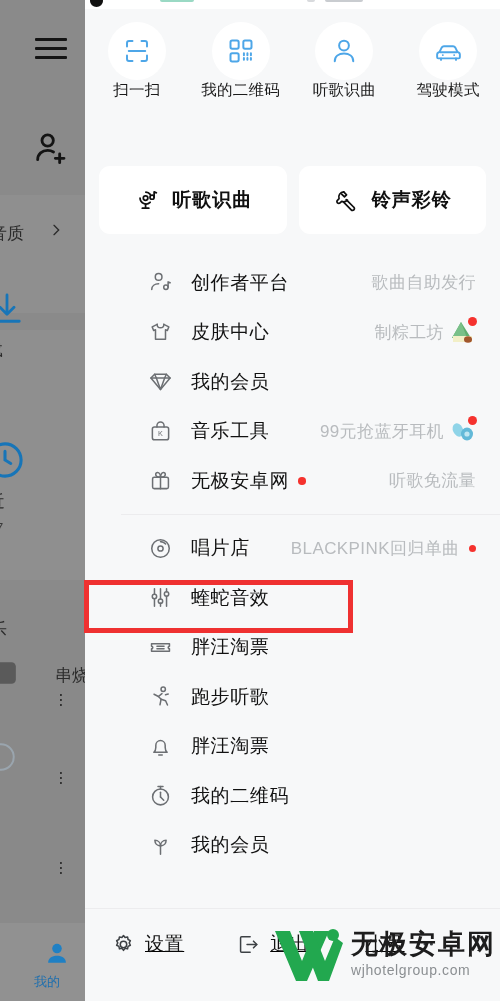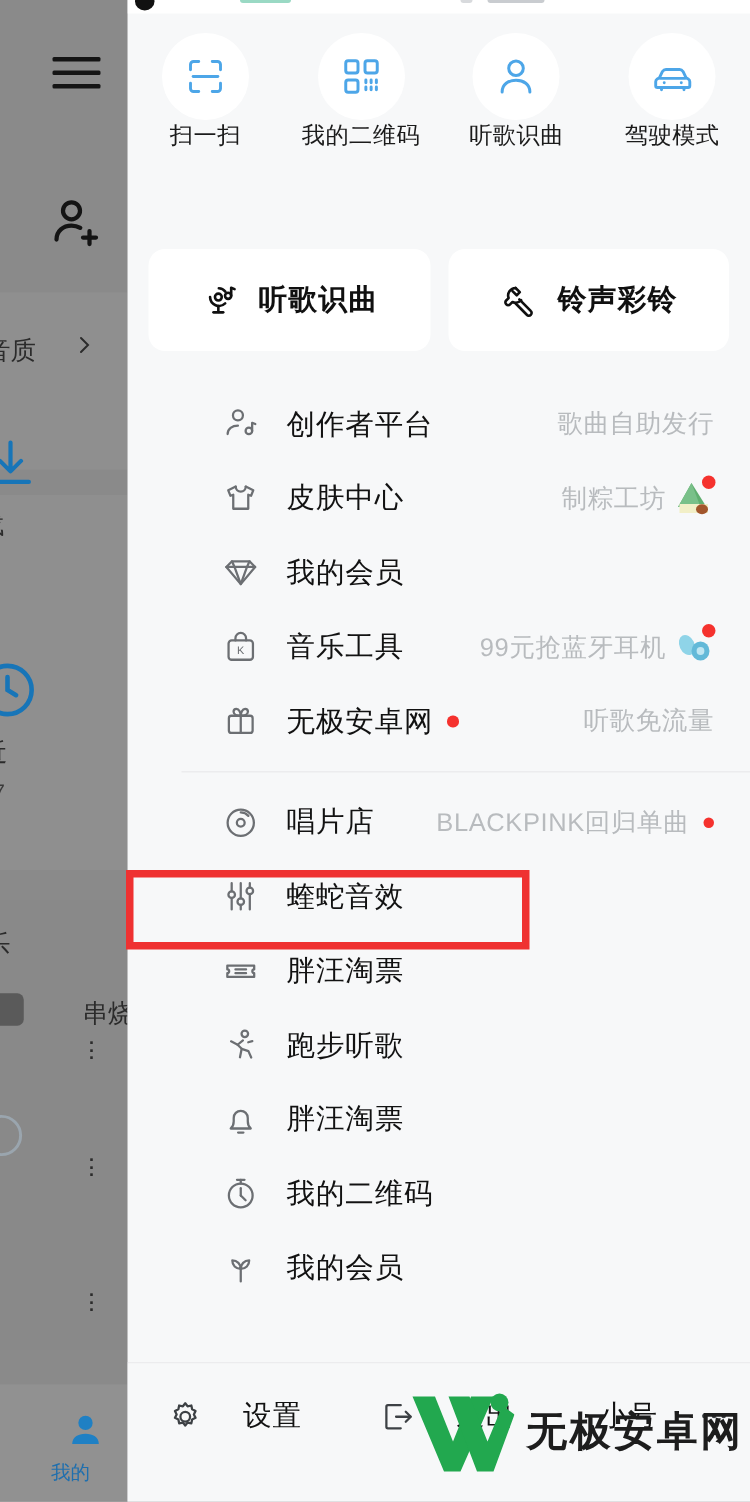--- a/index.html
+++ b/index.html
@@ -140,21 +140,21 @@
 
   
   #foot-div{
     position:absolute; left:0; top:908px; width:415px; height:1px; background:#ececee;
   }
   #footer{
     position:absolute; left:0; top:909px; width:415px; height:92px;
     background:#f7f8f9; display:flex; align-items:flex-start; padding-top:22px;
   }
   .fitem{
-    display:flex; align-items:center; gap:26px; cursor:pointer;
+    display:flex; align-items:center; gap:9px; cursor:pointer;text-decoration:underline;
   }
   .fitem:nth-child(1){ margin-left:26px; }
   .fitem:nth-child(2){ margin-left:52px; }
   .fitem:nth-child(3){ margin-left:56px; }
   .fitem span{ font-size:19px; color:#121212; letter-spacing:.6px; }
   .fitem svg{ display:block; color:#3d4145; }
 
   
   #watermark{
     position:absolute; right:4px; bottom:4px; height:86px;
@@ -556,14 +556,15 @@
 <div id="watermark">
   <div id="wm-mark">
     <svg width="74" height="62" viewBox="0 0 74 62">
       <path d="M6 8 L21 8 L33 38 L45 8 L60 8 L38 58 L27 58 Z" fill="#22a84f"></path>
       <path d="M30 8 L44 8 L56 38 L66 14 L74 20 L60 58 L49 58 Z" fill="#22a84f"></path>
       <circle cx="64" cy="12" r="6" fill="#22a84f"></circle>
     </svg>
   </div>
   <div id="wm-text">
     <div id="wm-title">无极安卓网</div>
+    <div id="wm-sub">wjhotelgroup.com</div>
   </div>
 </div>
 
 </body></html>

